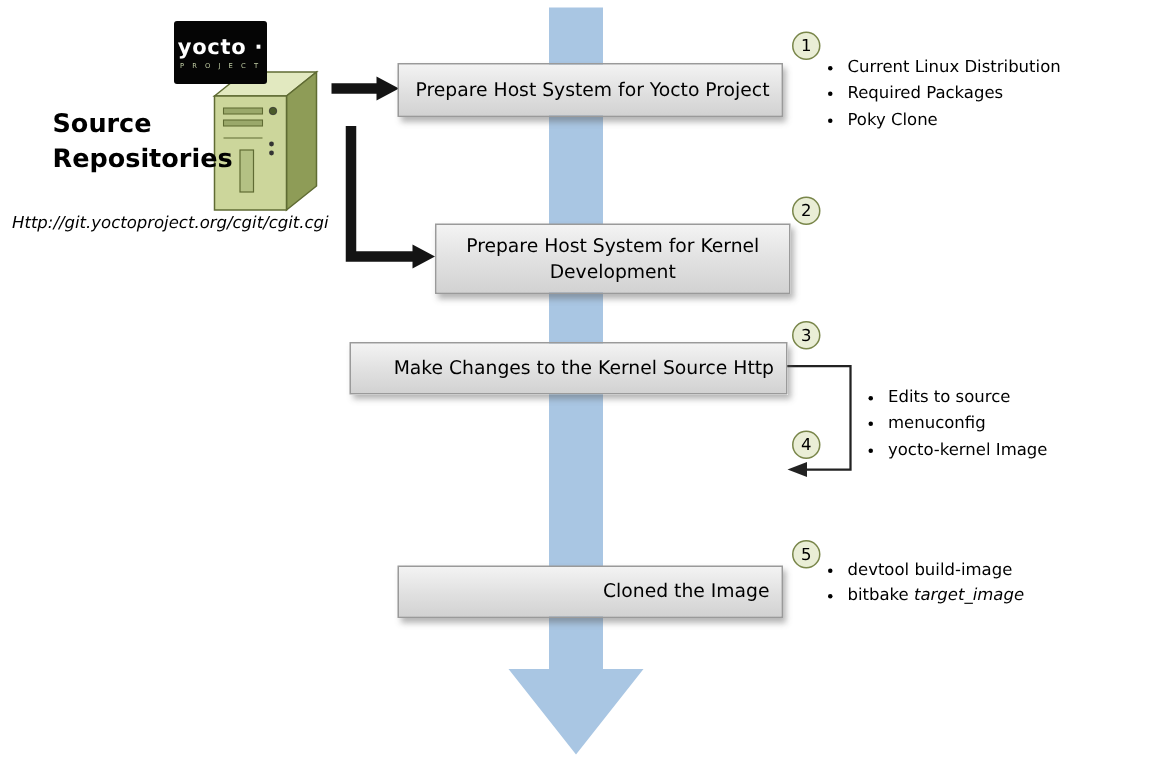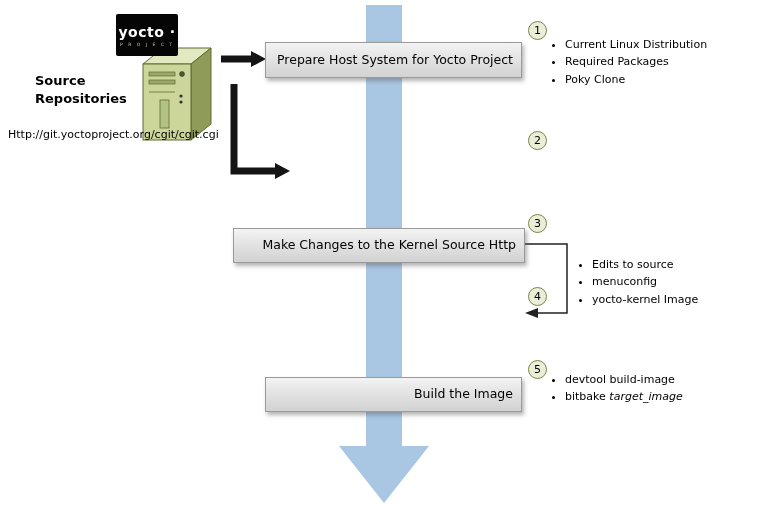--- a/index.html
+++ b/index.html
@@ -10,22 +10,22 @@
   }
   #overlay{position:absolute;left:0;top:0;width:769px;height:517px;z-index:1;pointer-events:none;}
   .above{position:absolute;z-index:2;}
 
   
   .logo{left:68px;top:14px;width:62px;height:42px;background:#050505;border-radius:2px;
         display:flex;flex-direction:column;align-items:center;justify-content:center;margin-left:48px;}
   .logo-text{color:#ffffff;font-size:14px;font-weight:bold;letter-spacing:0.5px;}
   .logo-sub{color:#bcc8a0;font-size:4.5px;letter-spacing:2px;margin-top:2px;}
 
-  .src-title{left:35px;top:72px;font-size:13px;font-weight:bold;white-space:pre-line;line-height:1.35;}
-  .src-url{left:8px;top:128px;font-size:11px;}
+  .src-title{left:35px;top:72px;font-size:17px;font-weight:bold;white-space:pre-line;line-height:1.35;}
+  .src-url{left:8px;top:142px;font-size:11px;font-style:italic;}
 
   
   .step-box{
     display:flex;align-items:center;justify-content:flex-end;text-align:center;
     font-size:12.5px;line-height:1.3;
     background:linear-gradient(180deg,#f3f3f3 0%,#e0e0e0 55%,#d2d2d2 100%);
     border:1px solid #9a9a9a;
     box-shadow:2px 3px 4px rgba(90,90,90,0.45);
   }
   .box1{left:265px;top:42px;width:255px;height:34px;}
@@ -100,25 +100,28 @@
     <span class="logo-sub">P R O J E C T</span>
   </div>
 
   <div class="above src-title">Source
 Repositories</div>
   <div class="above src-url">Http://git.yoctoproject.org/cgit/cgit.cgi</div>
 
   <div class="above step-box box1">
     <span>Prepare Host System for Yocto Project</span>
   </div>
+  <div class="above step-box box2">
+    <span>Prepare Host System for Kernel Development</span>
+  </div>
   <div class="above step-box box3">
     <span>Make Changes to the Kernel Source Http</span>
   </div>
   <div class="above step-box box5">
-    <span>Build the Image</span>
+    <span>Cloned the Image</span>
   </div>
 
   <div class="above num-circle c1">1</div>
   <div class="above num-circle c2">2</div>
   <div class="above num-circle c3">3</div>
   <div class="above num-circle c4">4</div>
   <div class="above num-circle c5">5</div>
 
   <ul class="above bullets list1">
     <li>Current Linux Distribution</li>

